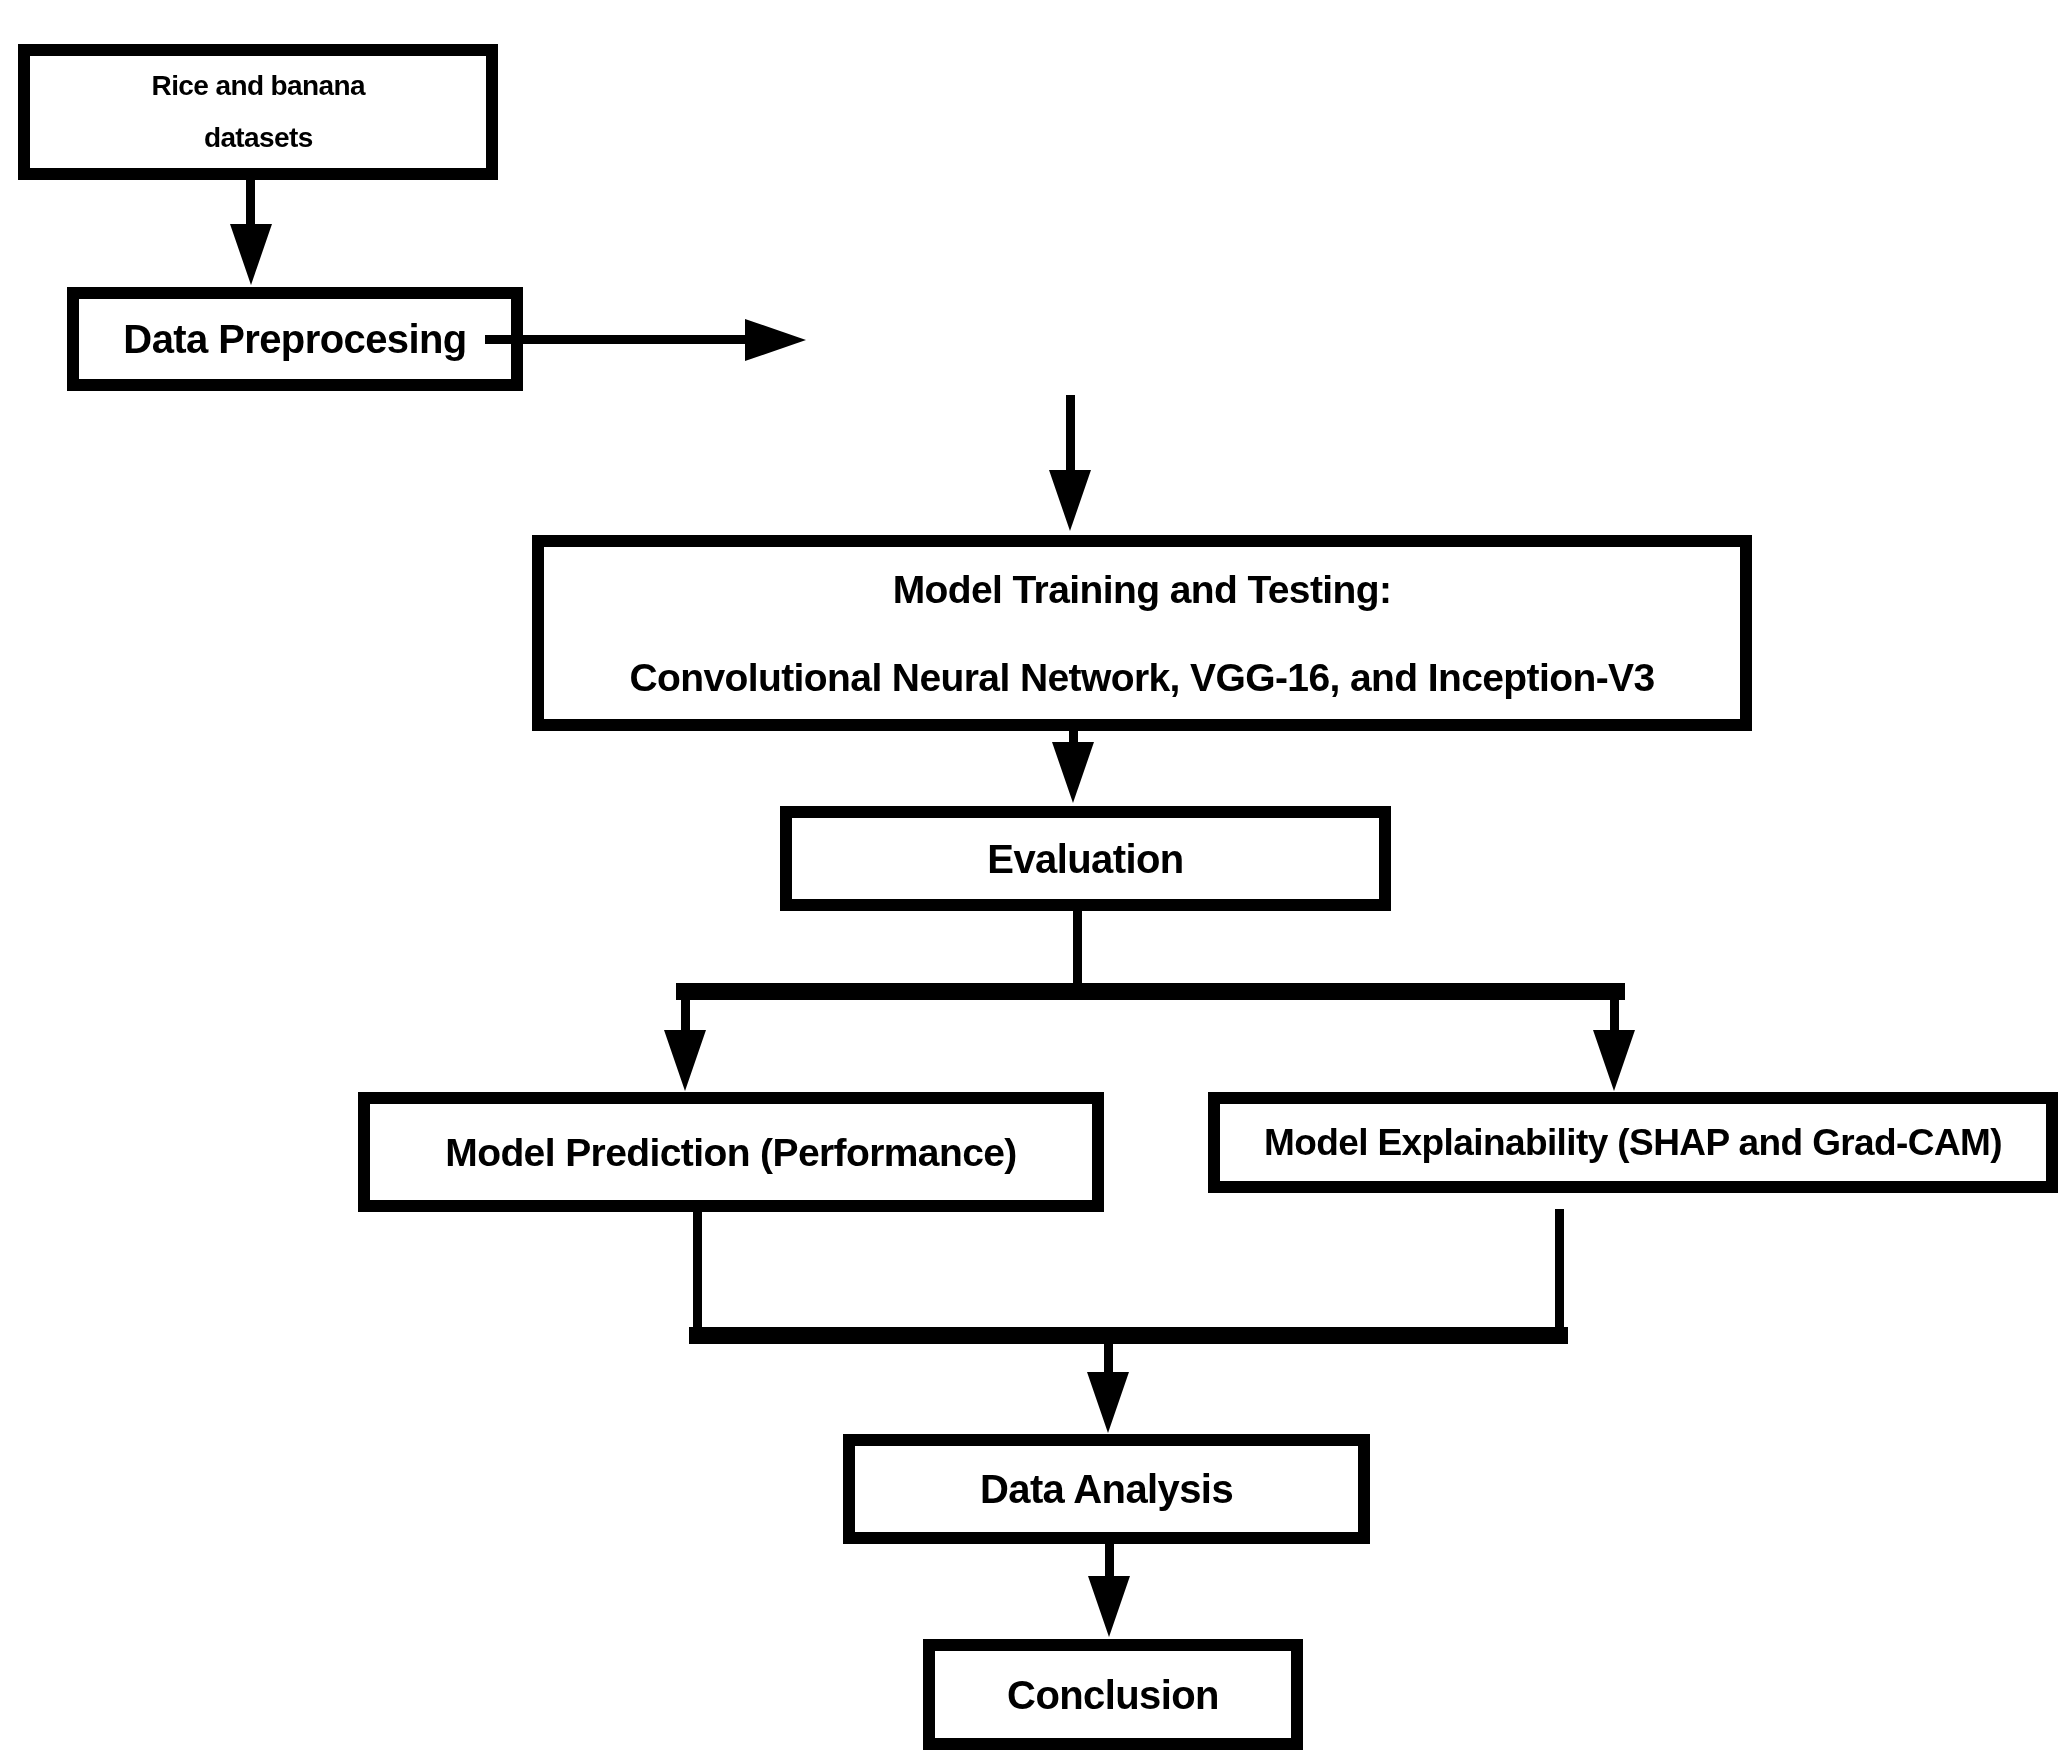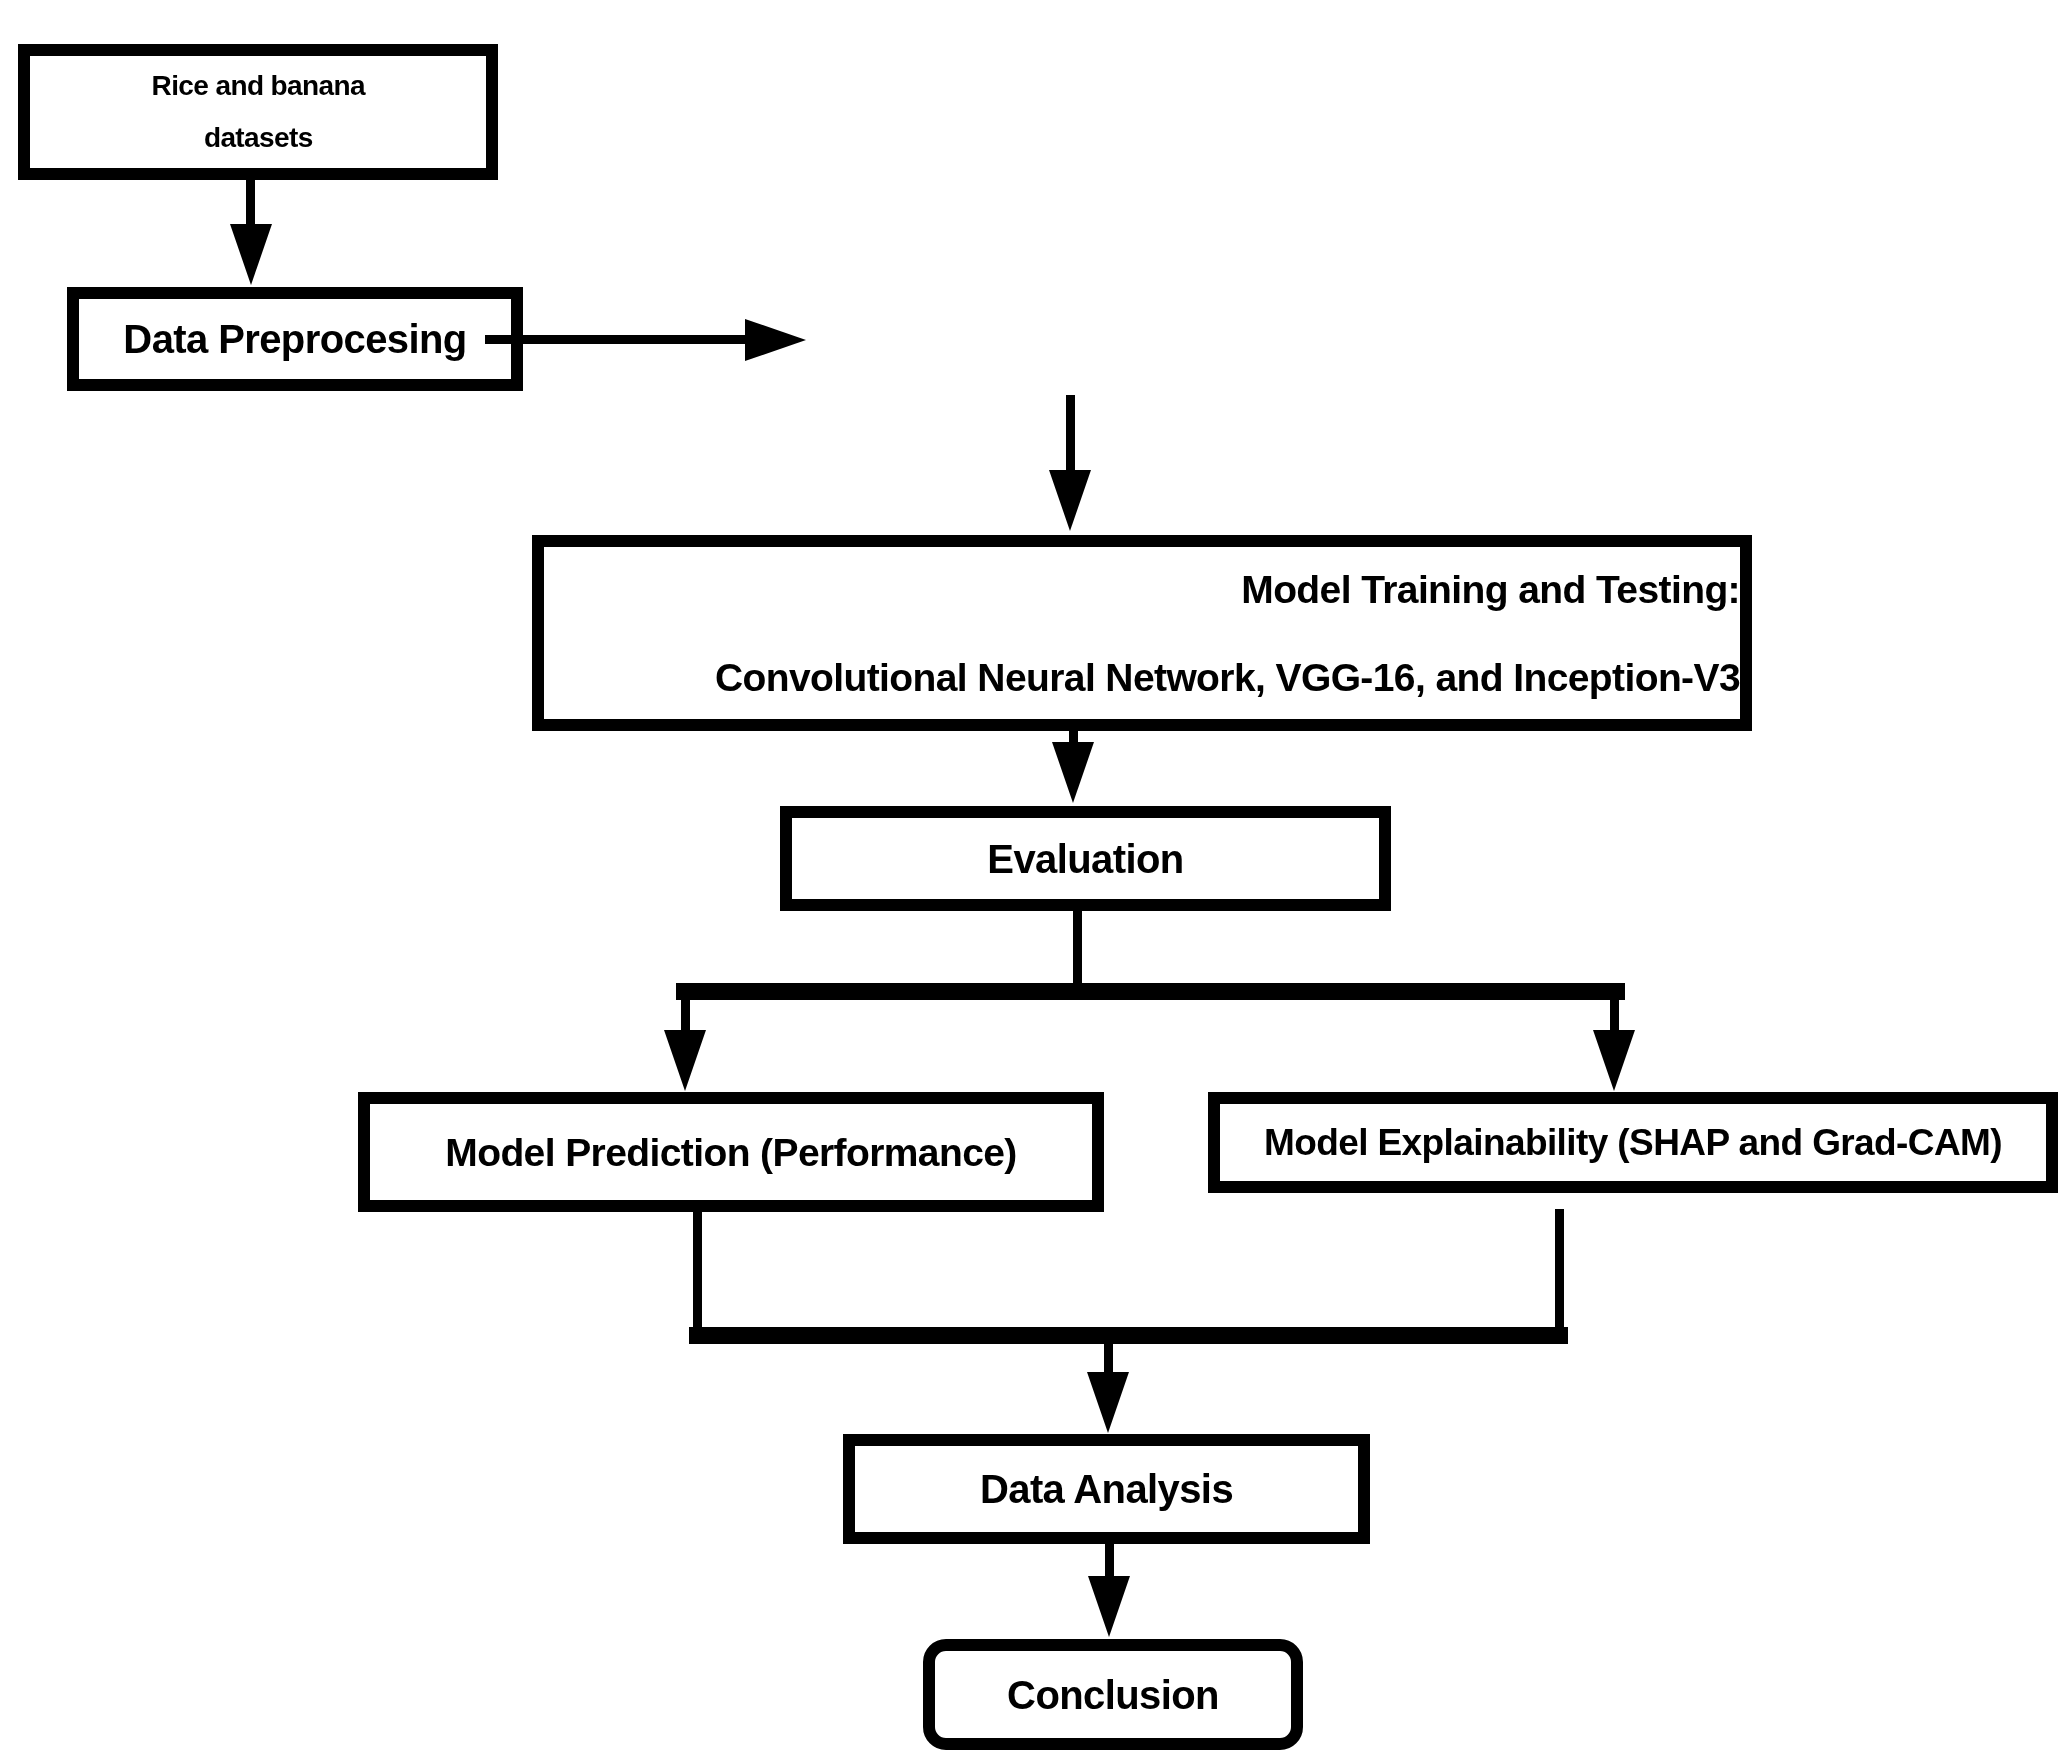--- a/index.html
+++ b/index.html
@@ -53,42 +53,42 @@
   <div class="node" style="left:18.3px;top:44px;width:480px;height:136px;font-size:28px;gap:24px;">
     <span class="lbl">Rice and banana</span>
     <span class="lbl">datasets</span>
   </div>
 
   <div class="node" style="left:31px;top:287px;width:456px;height:104px;font-size:40px;margin-left:36px;">
     <span class="lbl">Data Preprocesing</span>
   </div>
 
 
-  <div class="node" style="left:532px;top:535px;width:1220px;height:196px;font-size:39px;gap:49px;align-items:flex-end;">
+  <div class="node" style="left:532px;top:535px;width:1220px;height:196px;font-size:39px;gap:49px;">
     <span class="lbl">Model Training and Testing:</span>
     <span class="lbl">Convolutional Neural Network, VGG-16, and Inception-V3</span>
   </div>
 
   <div class="node" style="left:780px;top:806px;width:611px;height:105px;font-size:40px;">
     <span class="lbl">Evaluation</span>
   </div>
 
   <div class="node" style="left:358px;top:1092px;width:746px;height:120px;font-size:39px;">
     <span class="lbl">Model Prediction (Performance)</span>
   </div>
 
   <div class="node" style="left:1208px;top:1092px;width:850px;height:101px;font-size:37px;">
     <span class="lbl">Model Explainability (SHAP and Grad-CAM)</span>
   </div>
 
   <div class="node" style="left:843px;top:1434px;width:527px;height:110px;font-size:40px;">
     <span class="lbl">Data Analysis</span>
   </div>
 
-  <div class="node" style="left:923px;top:1639px;width:380px;height:111px;font-size:40px;border-radius:23px;">
+  <div class="node" style="left:923px;top:1639px;width:380px;height:111px;font-size:40px;">
     <span class="lbl">Conclusion</span>
   </div>
 
   <div class="vline" style="left:246px;top:177px;width:8.6px;height:56px;"></div>
   <div class="arrow-down" style="left:230px;top:224px;"></div>
 
   <div class="hline" style="left:485px;top:335px;width:269px;height:8.6px;"></div>
   <div class="arrow-right" style="left:745px;top:319px;"></div>
 
   <div class="vline" style="left:1066px;top:395px;width:8.6px;height:79px;"></div>

